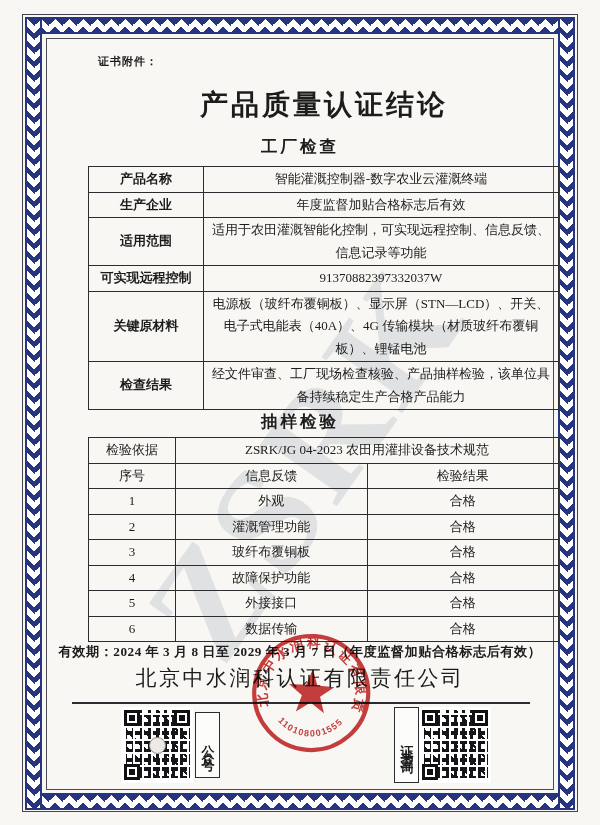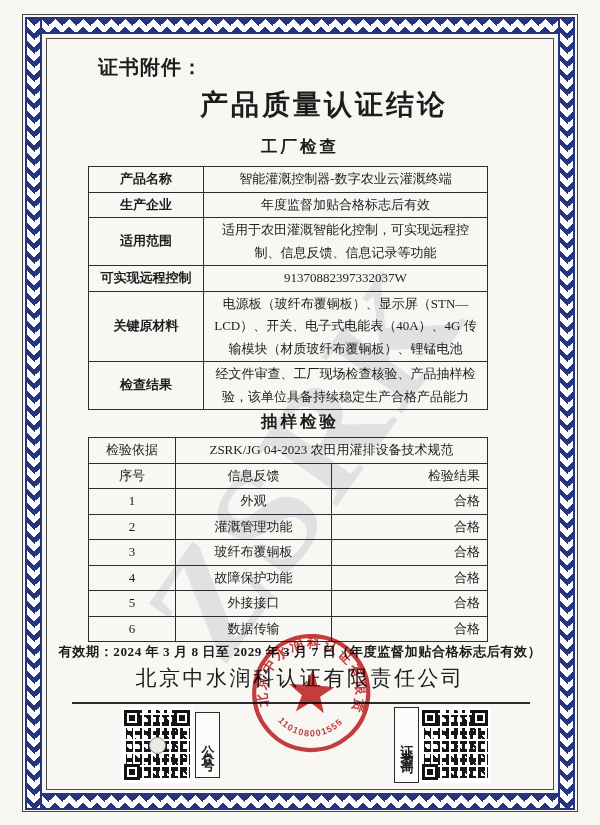--- a/index.html
+++ b/index.html
@@ -38,49 +38,49 @@
   
   .watermark {
     position:absolute; left:70px; top:388px; width:470px;
     text-align:center; font-size:150px; line-height:1; font-weight:600;
     letter-spacing:6px; white-space:nowrap;
     color:rgba(108,118,150,0.17);
     transform:rotate(-55deg); z-index:0; pointer-events:none;
     font-family:"Liberation Serif",serif;
   }
   
-  .attachment { position:absolute; left:98px; top:54px; font-size:20px; font-weight:600; letter-spacing:1px; z-index:2; }
+  .attachment { position:absolute; left:98px; top:54px; font-size:11px; font-weight:600; letter-spacing:1px; z-index:2; }
   .title {
     position:absolute; left:0; right:0; top:86px; text-align:center;
     font-size:28px; font-weight:700; letter-spacing:3px;
     font-family:"Liberation Sans","DejaVu Sans",sans-serif; z-index:2;padding-left:48px;
   }
   .section-title {
     position:absolute; left:0; right:0; text-align:center;
     font-size:16.5px; font-weight:700; letter-spacing:3px; z-index:2;
   }
   .sec-factory { top:124px;margin-top:12px; }
   .sec-sampling { top:411px; }
   
-  table { position:absolute; left:88px; width:400px; border-collapse:collapse; z-index:2; table-layout:fixed; }
+  table { position:absolute; left:88px; width:471px; border-collapse:collapse; z-index:2; table-layout:fixed; }
   .t1 { top:166px; }
   .t2 { top:437px; }
   td {
     border:1.4px solid #2c2d30; font-size:13px; line-height:22.5px;
     padding:1px 7px; vertical-align:middle;
   }
   .t1 td.lbl { width:115px; text-align:center; padding:1px 2px; font-weight:600; }
   .t1 td.val { text-align:center; }
   .t1 tr.h24 td { height:24px; }
   .t1 tr.h46 td { height:46px; }
   .t1 tr.h68 td { height:68px; }
   .t2 td { text-align:center; height:24px; }
   .t2 td.c-no { width:87px; }
   .t2 td.c-item { width:240px; }
-  .t2 td.c-res { width:97px;text-align:right; }
+  .t2 td.c-res { width:97px; }
   .t2 .basis td:first-child { font-weight:400;margin-left:48px; }
   
   .validity {
     position:absolute; left:40px; right:40px; top:643px; text-align:center;
     font-size:13.2px; font-weight:600; letter-spacing:0.5px; z-index:2;
   }
   .issuer {
     position:absolute; left:0; right:0; top:664px; text-align:center;
     font-size:21px; letter-spacing:2.5px; z-index:2;
   }

